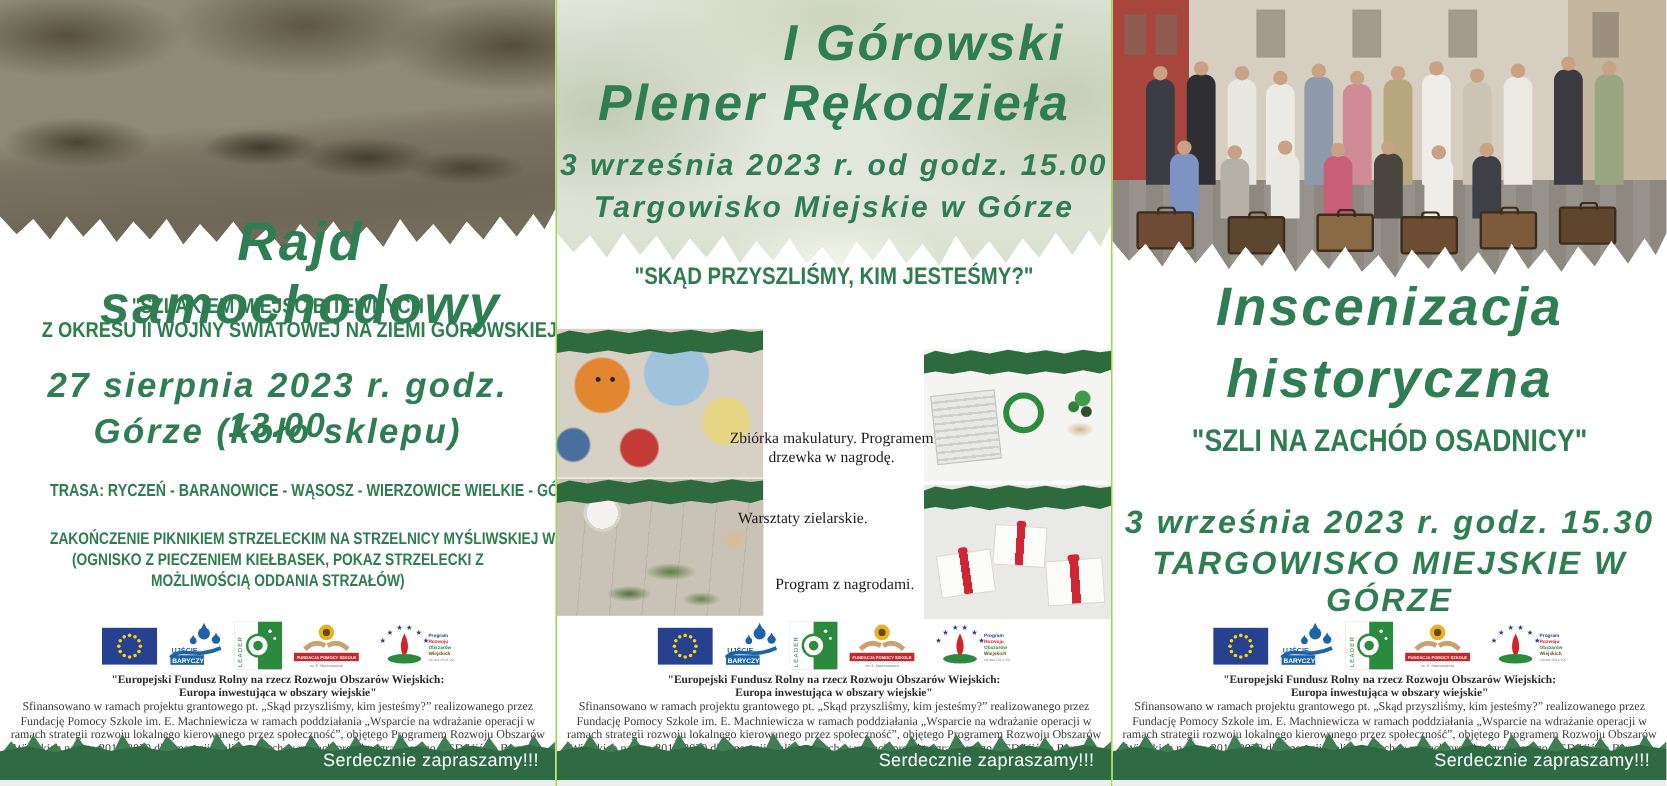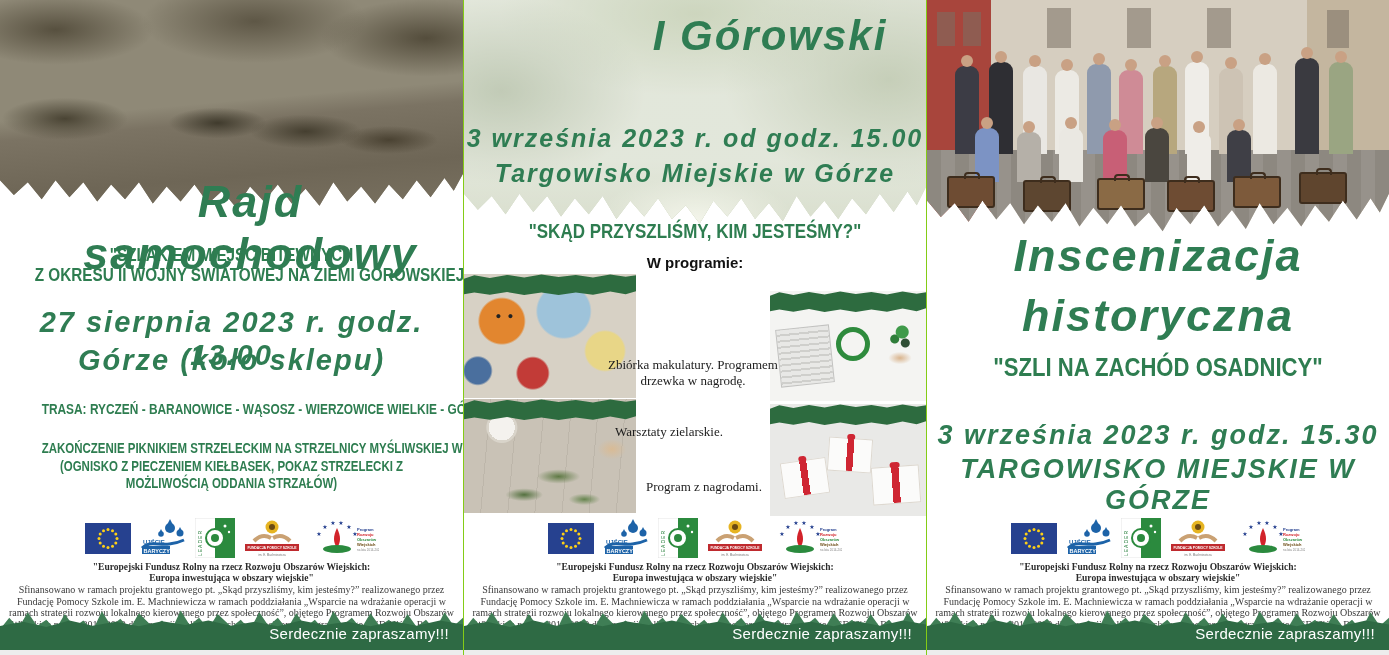--- a/index.html
+++ b/index.html
@@ -185,24 +185,24 @@
       <div class="grass-body"></div>
       <div class="closing">Serdecznie zapraszamy!!!</div>
     </div>
     <div class="bottom-strip"></div>
   </section>
 
   <section class="poster">
     <div class="photo photo-park torn"></div>
 
     <div class="abs script" style="top:12px;font-size:42px;padding-left:150px;box-sizing:border-box;">I Górowski</div>
+    <div class="abs script" style="top:62px;font-size:42px;">Plener Rękodzieła</div>
     <div class="abs script" style="top:124px;font-size:25px;">3 września 2023 r. od godz. 15.00</div>
     <div class="abs script" style="top:159px;font-size:25px;">Targowisko Miejskie w Górze</div>
     <div class="abs cond nowrap" style="top:220px;font-size:20px;">"SKĄD PRZYSZLIŚMY, KIM JESTEŚMY?"</div>
-    <div class="abs" style="top:254px;font-size:15px;font-weight:700;color:#111;">W programie:</div>
 
     <div class="prog-photo art-toys" style="left:0;top:274px;width:172px;height:124px;">
       <div class="brush"></div>
     </div>
     <div class="prog-photo art-mak" style="right:0;top:291px;width:156px;height:110px;">
       <div class="brush"></div>
       <div class="paper-stack"></div>
       <div class="recycle-ring"></div>
       <div class="seedling"></div>
     </div>

